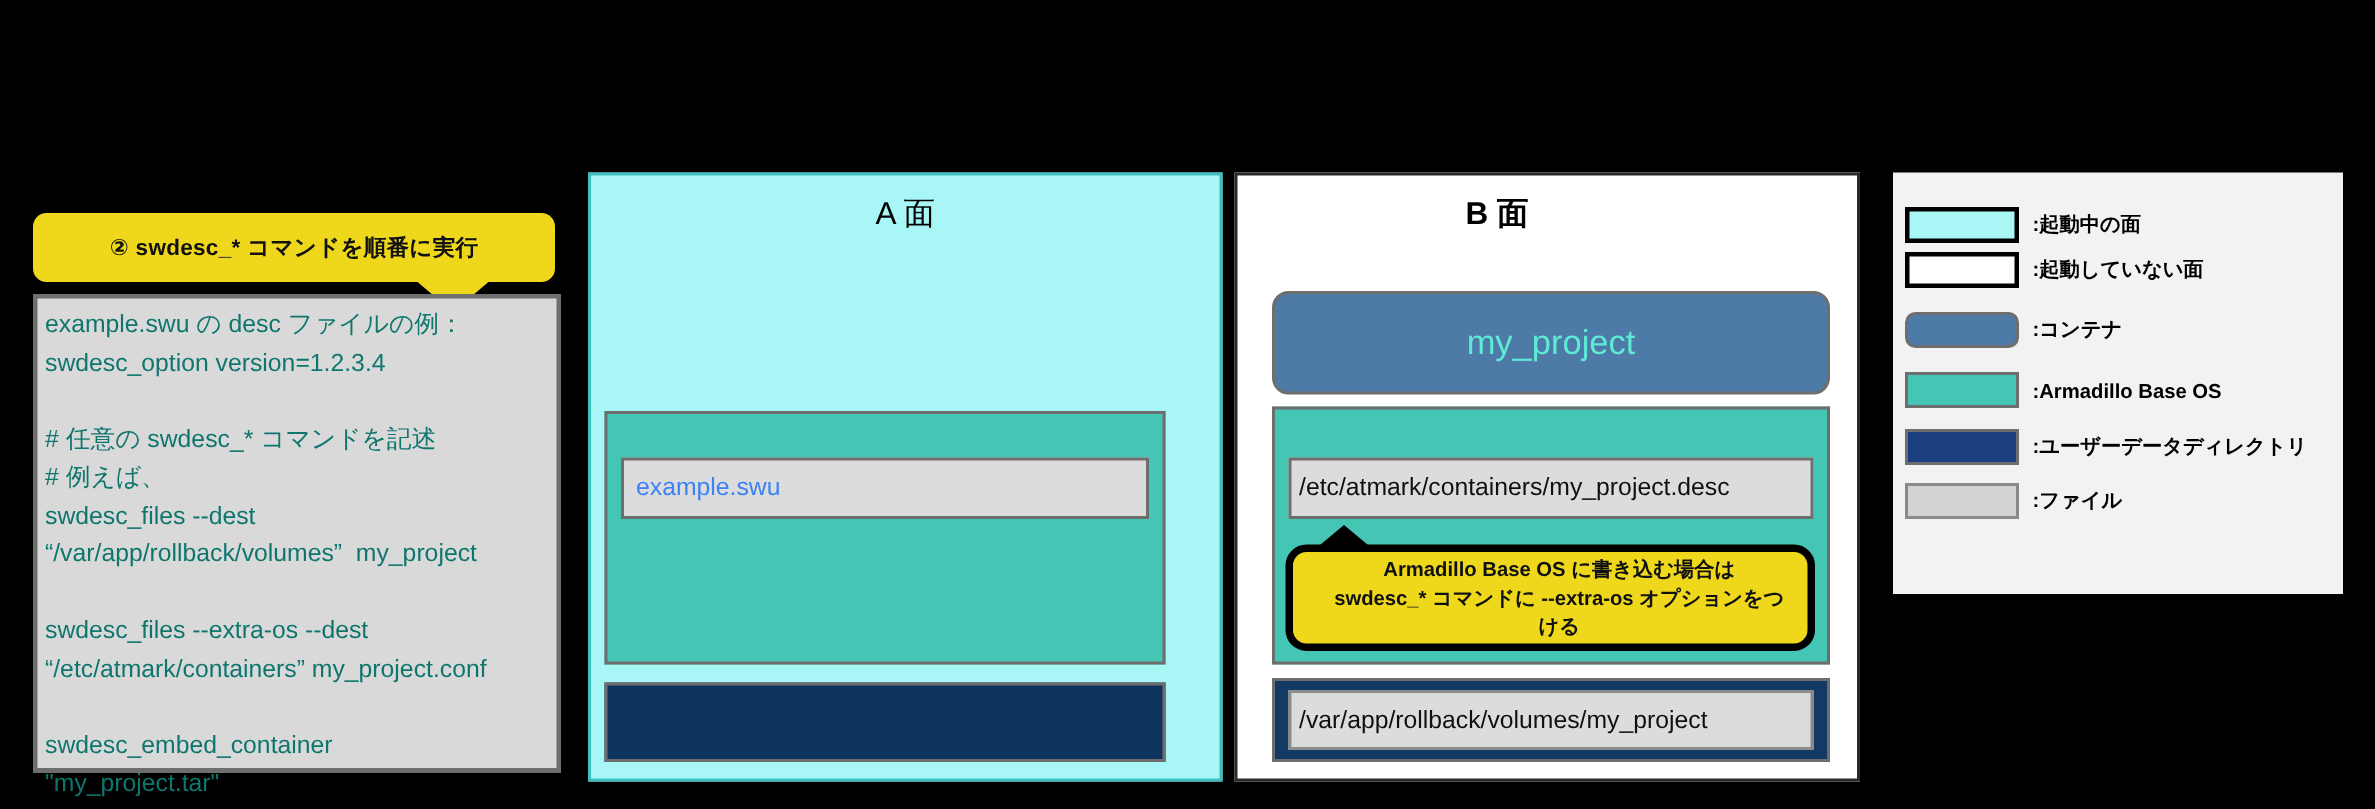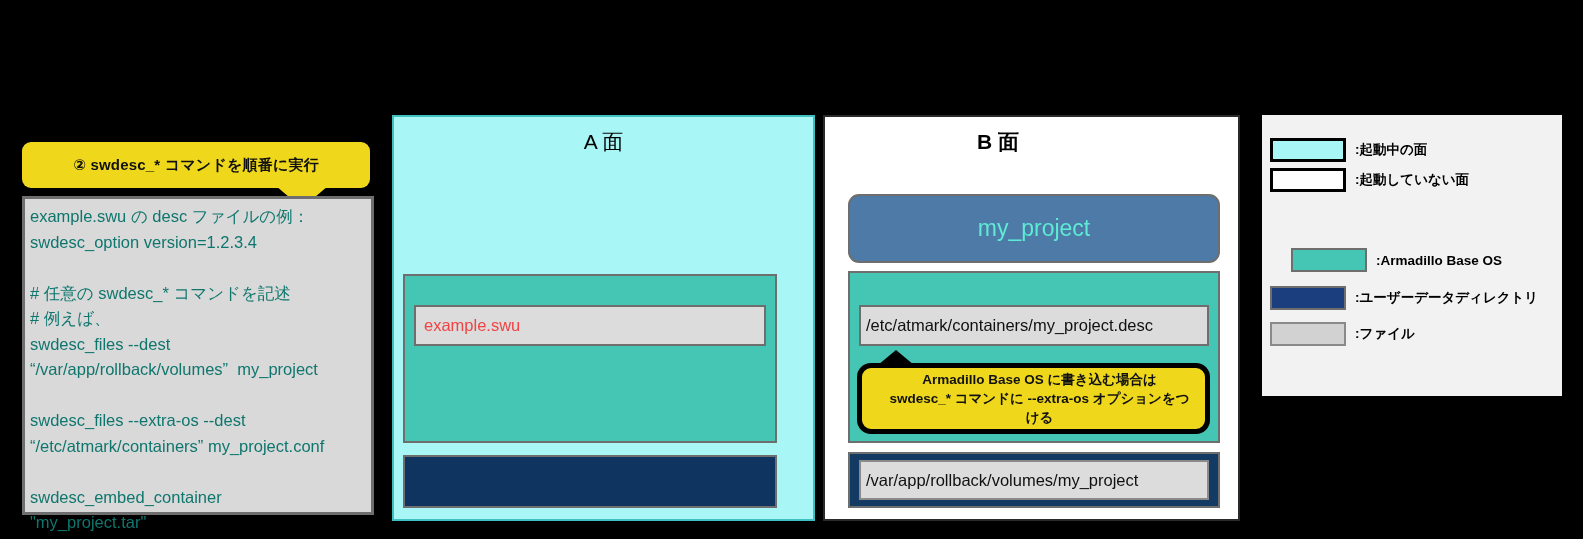--- a/index.html
+++ b/index.html
@@ -46,21 +46,21 @@
   #a-abos{
     left:403px;top:274px;width:374px;height:169px;
     background:#45C5B3;border:2px solid #6E6E6E;
   }
   #a-file{
     left:414px;top:305px;width:352px;height:41px;
     background:#DCDCDC;border:2px solid #6E6E6E;
   }
   #a-file-label{
     left:424px;top:305px;width:340px;height:41px;
-    display:flex;align-items:center;font-size:16.5px;color:#ef4444;
+    display:flex;align-items:center;font-size:16.5px;color:#3b82f6;
   }
   #a-userdata{
     left:403px;top:455px;width:374px;height:53px;
     background:#0F3460;border:2px solid #6E6E6E;
   }
 
   
   #panel-b{
     left:823px;top:115px;width:417px;height:406px;
     background:#FFFFFF;border:2px solid #2A2A2A;
@@ -193,21 +193,25 @@
 
 <div class="abs" id="legend">
     <div class="legend-row" style="top: 10px; margin-top: 10px;">
       <div class="sw sw-cyan"></div>
       <div class="legend-label">:起動中の面</div>
     </div>
     <div class="legend-row" style="top: 50px;">
       <div class="sw sw-white"></div>
       <div class="legend-label">:起動していない面</div>
     </div>
-    <div class="legend-row" style="top: 130px; margin-left: 21px;">
+    <div class="legend-row" style="top: 90px;">
+      <div class="sw sw-cont"></div>
+      <div class="legend-label">:コンテナ</div>
+    </div>
+    <div class="legend-row" style="top: 130px;">
       <div class="sw sw-abos"></div>
       <div class="legend-label">:Armadillo Base  OS</div>
     </div>
     <div class="legend-row" style="top: 204px;">
       <div class="sw sw-file"></div>
       <div class="legend-label">:ファイル</div>
     </div>
     <div class="legend-row" style="top: 168px;">
       <div class="sw sw-user"></div>
       <div class="legend-label">:ユーザーデータディレクトリ</div>

